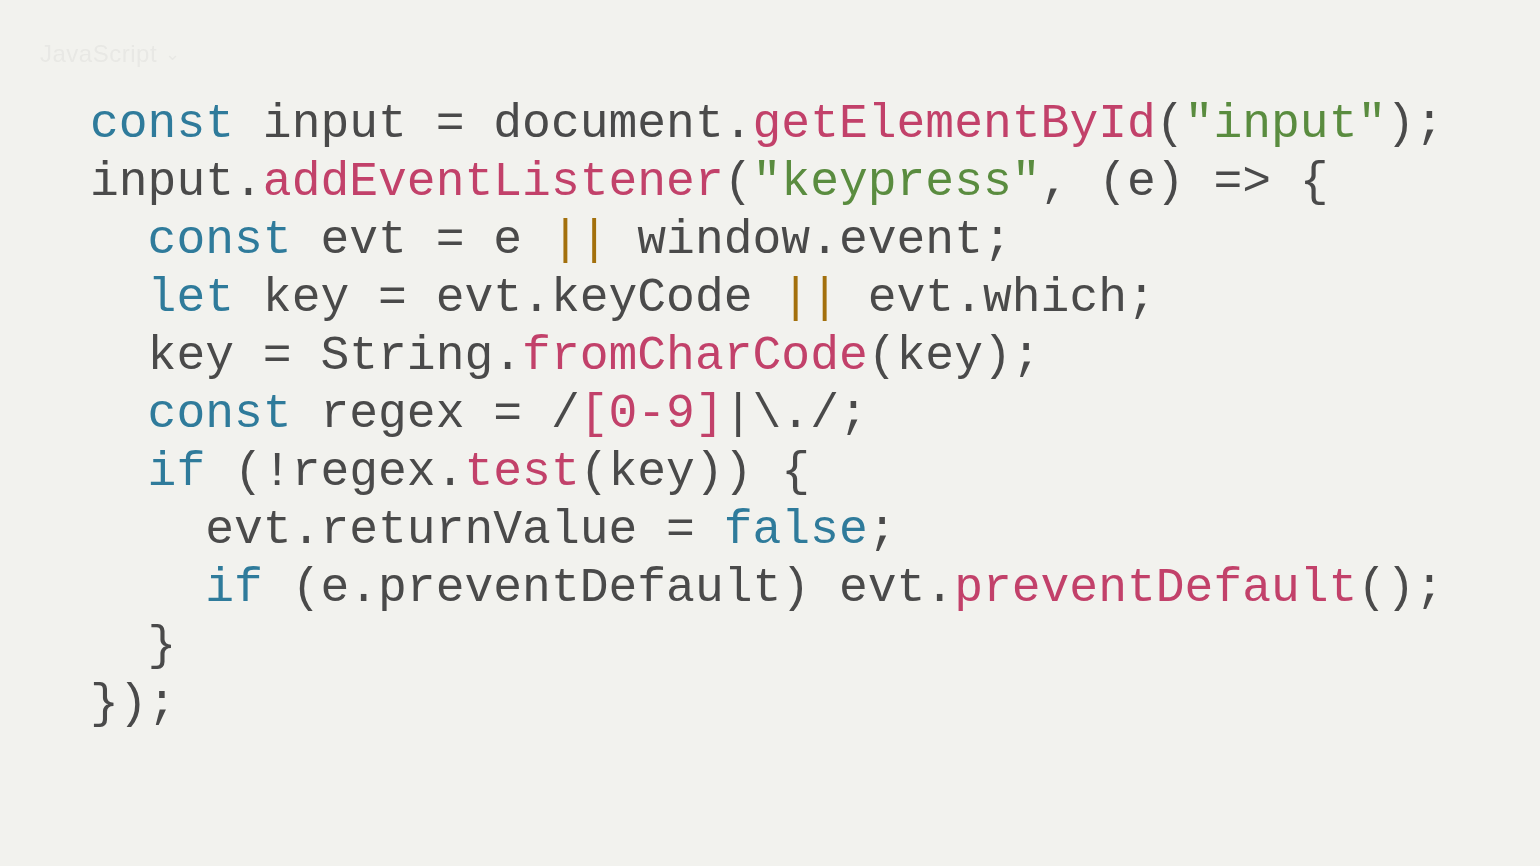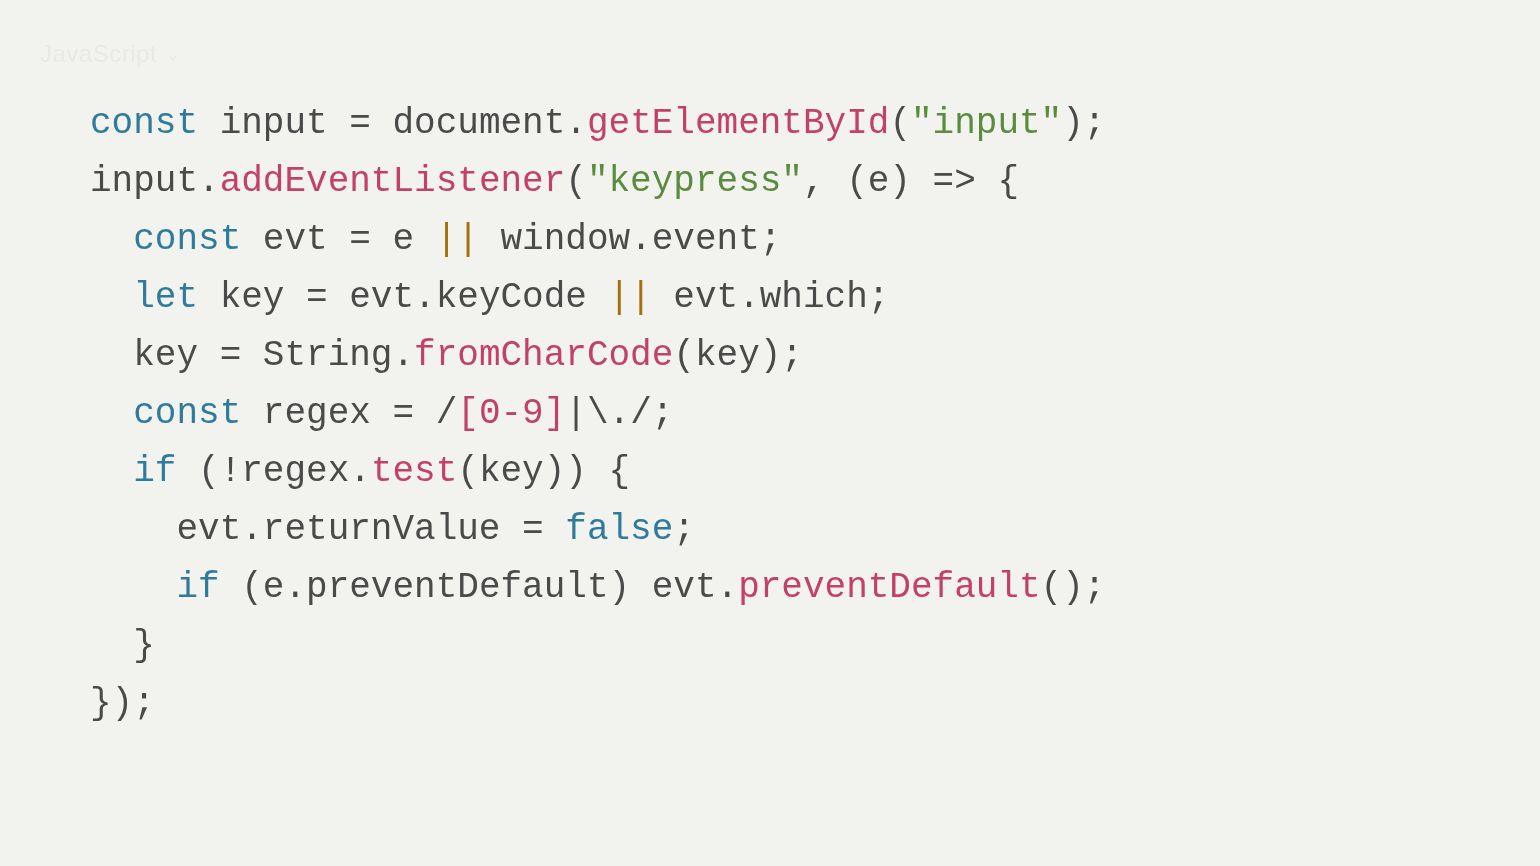--- a/index.html
+++ b/index.html
@@ -24,21 +24,21 @@
   }
   .lang-label .chev {
     font-size: 18px;
   }
   pre.code {
     position: absolute;
     top: 95px;
     left: 90px;
     margin: 0;
     font-family: "SFMono-Regular", Menlo, Consolas, "Courier New", monospace;
-    font-size: 36px;
+    font-size: 48px;
     line-height: 58px;
     color: #4a4a4a;
     white-space: pre;
   }
   .kw   { color: #2f7b9b; }       
   .call { color: #c2416a; }       
   .str  { color: #5a8c3f; }       
   .bool { color: #2f7b9b; }       
   .op-or{ color: #a3700c; }       
   .regex{ color: #c2416a; }       

